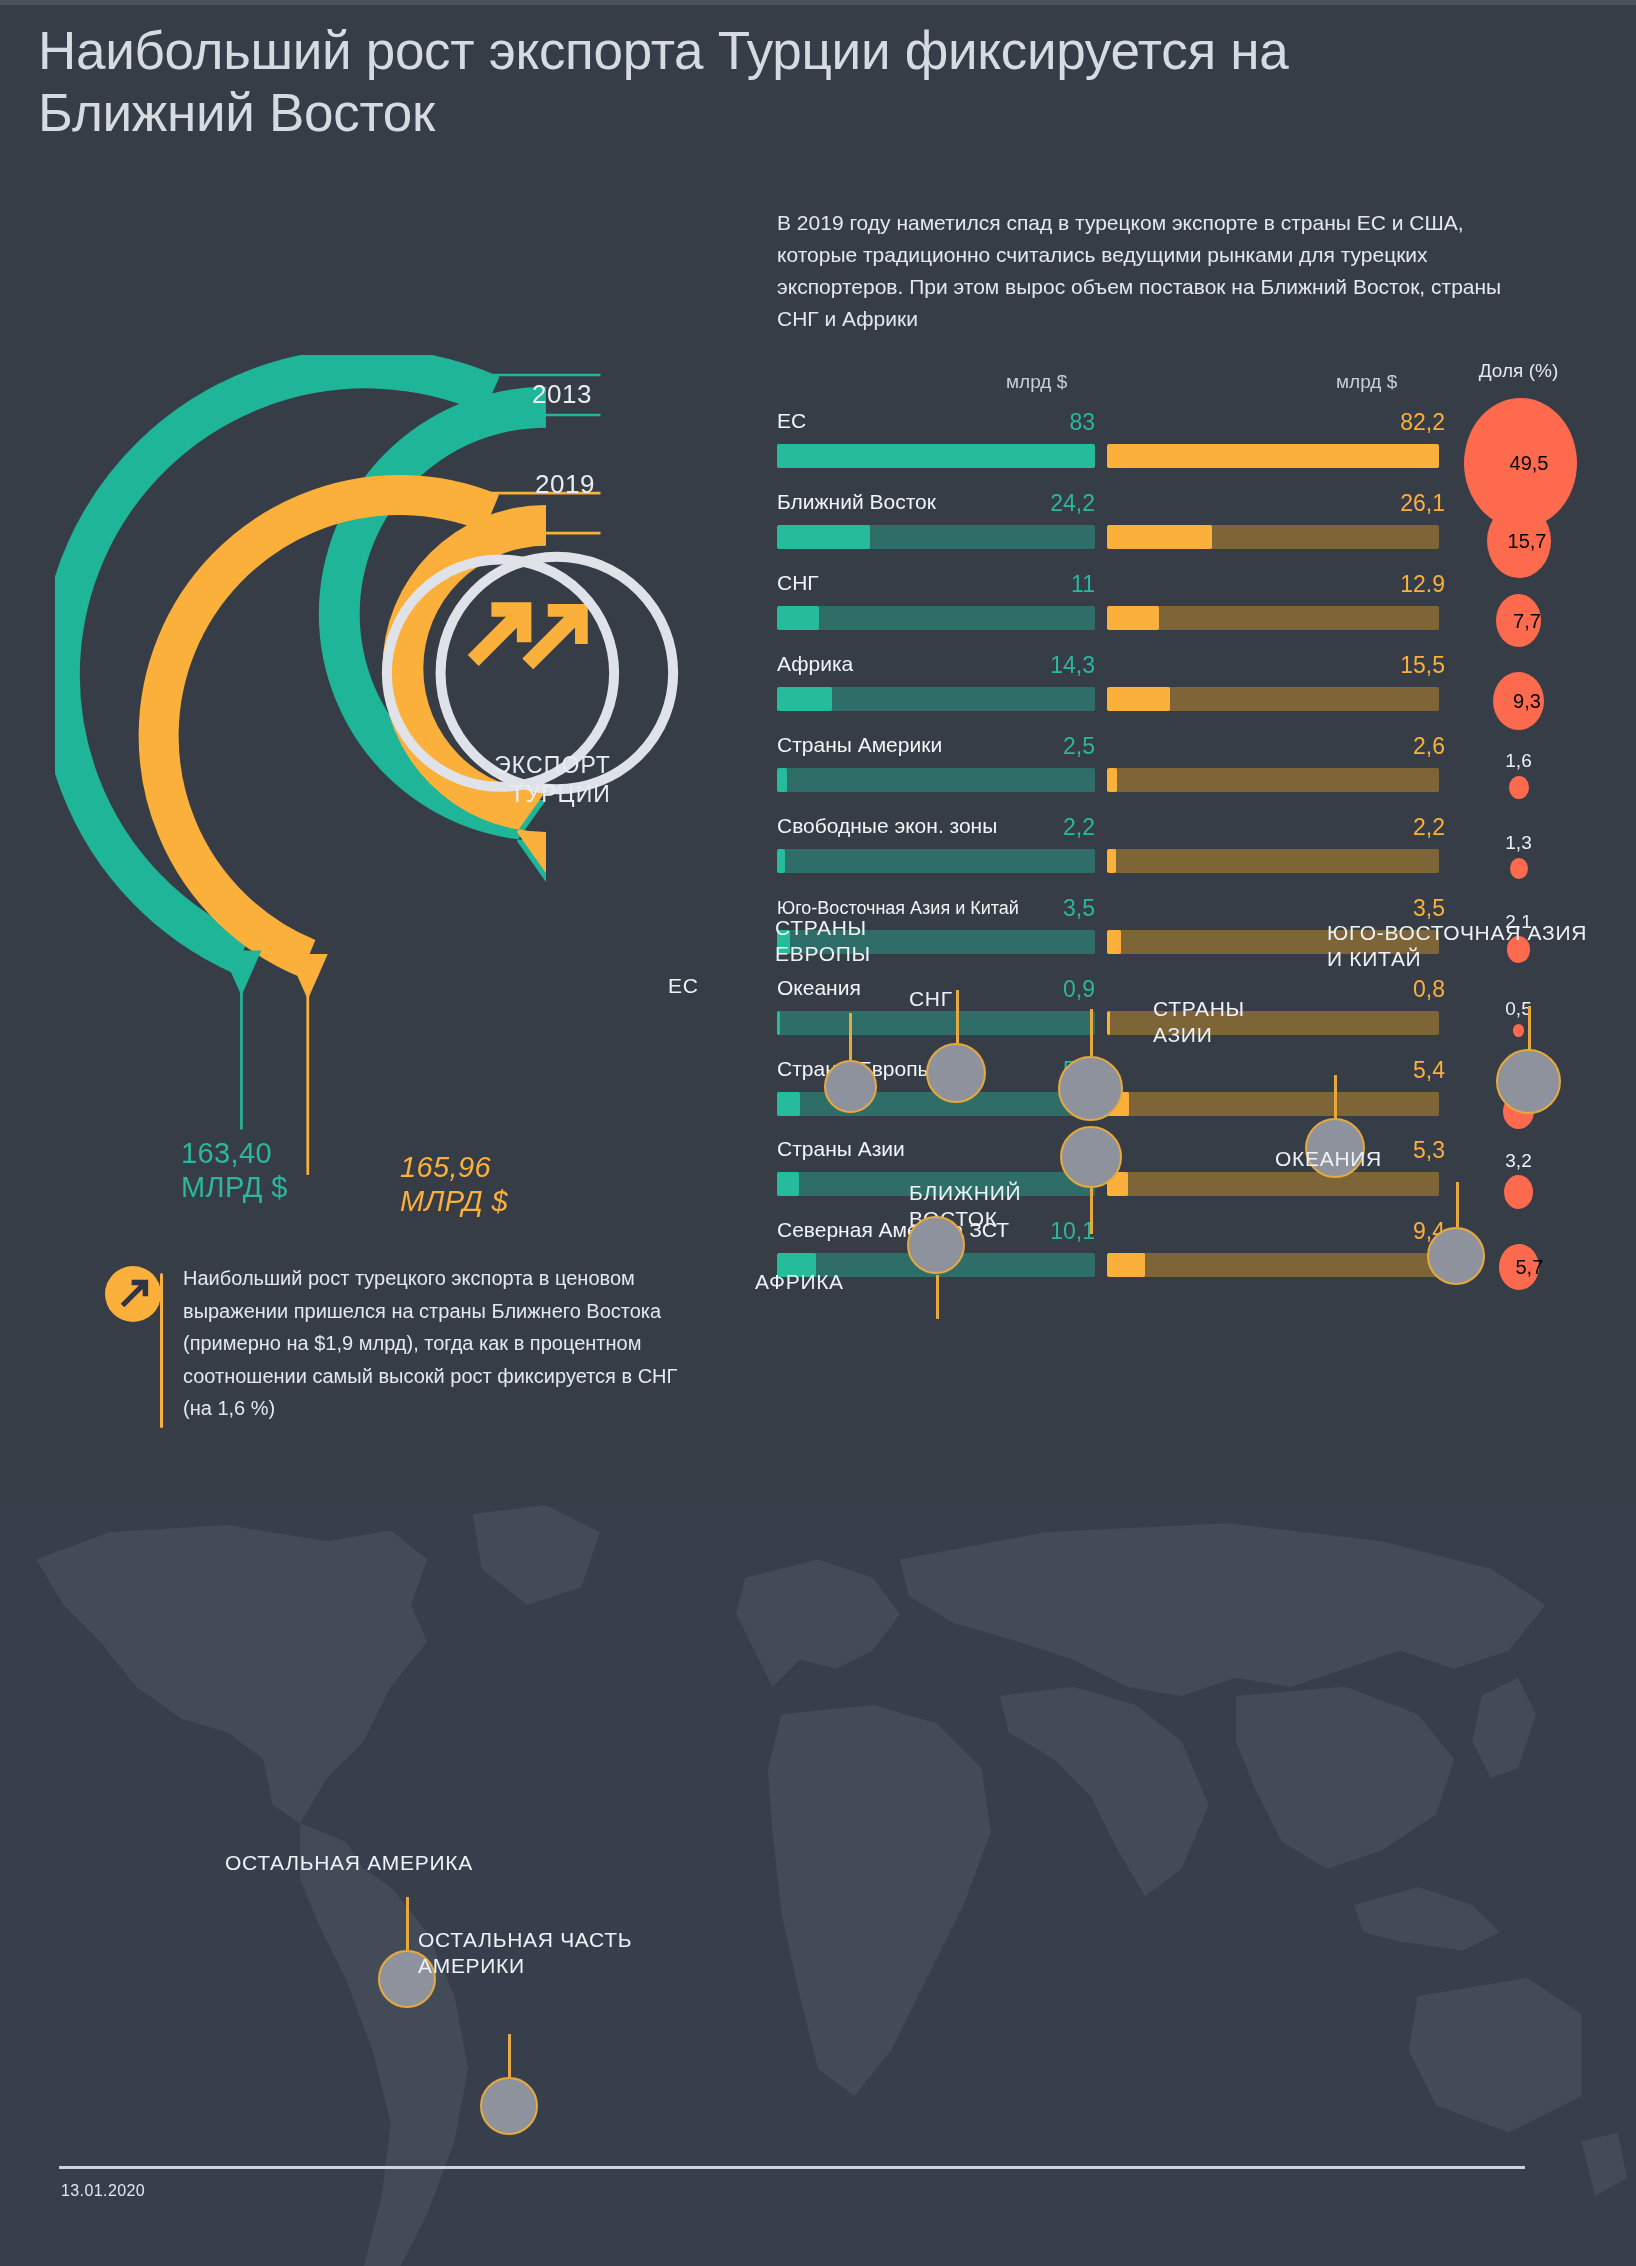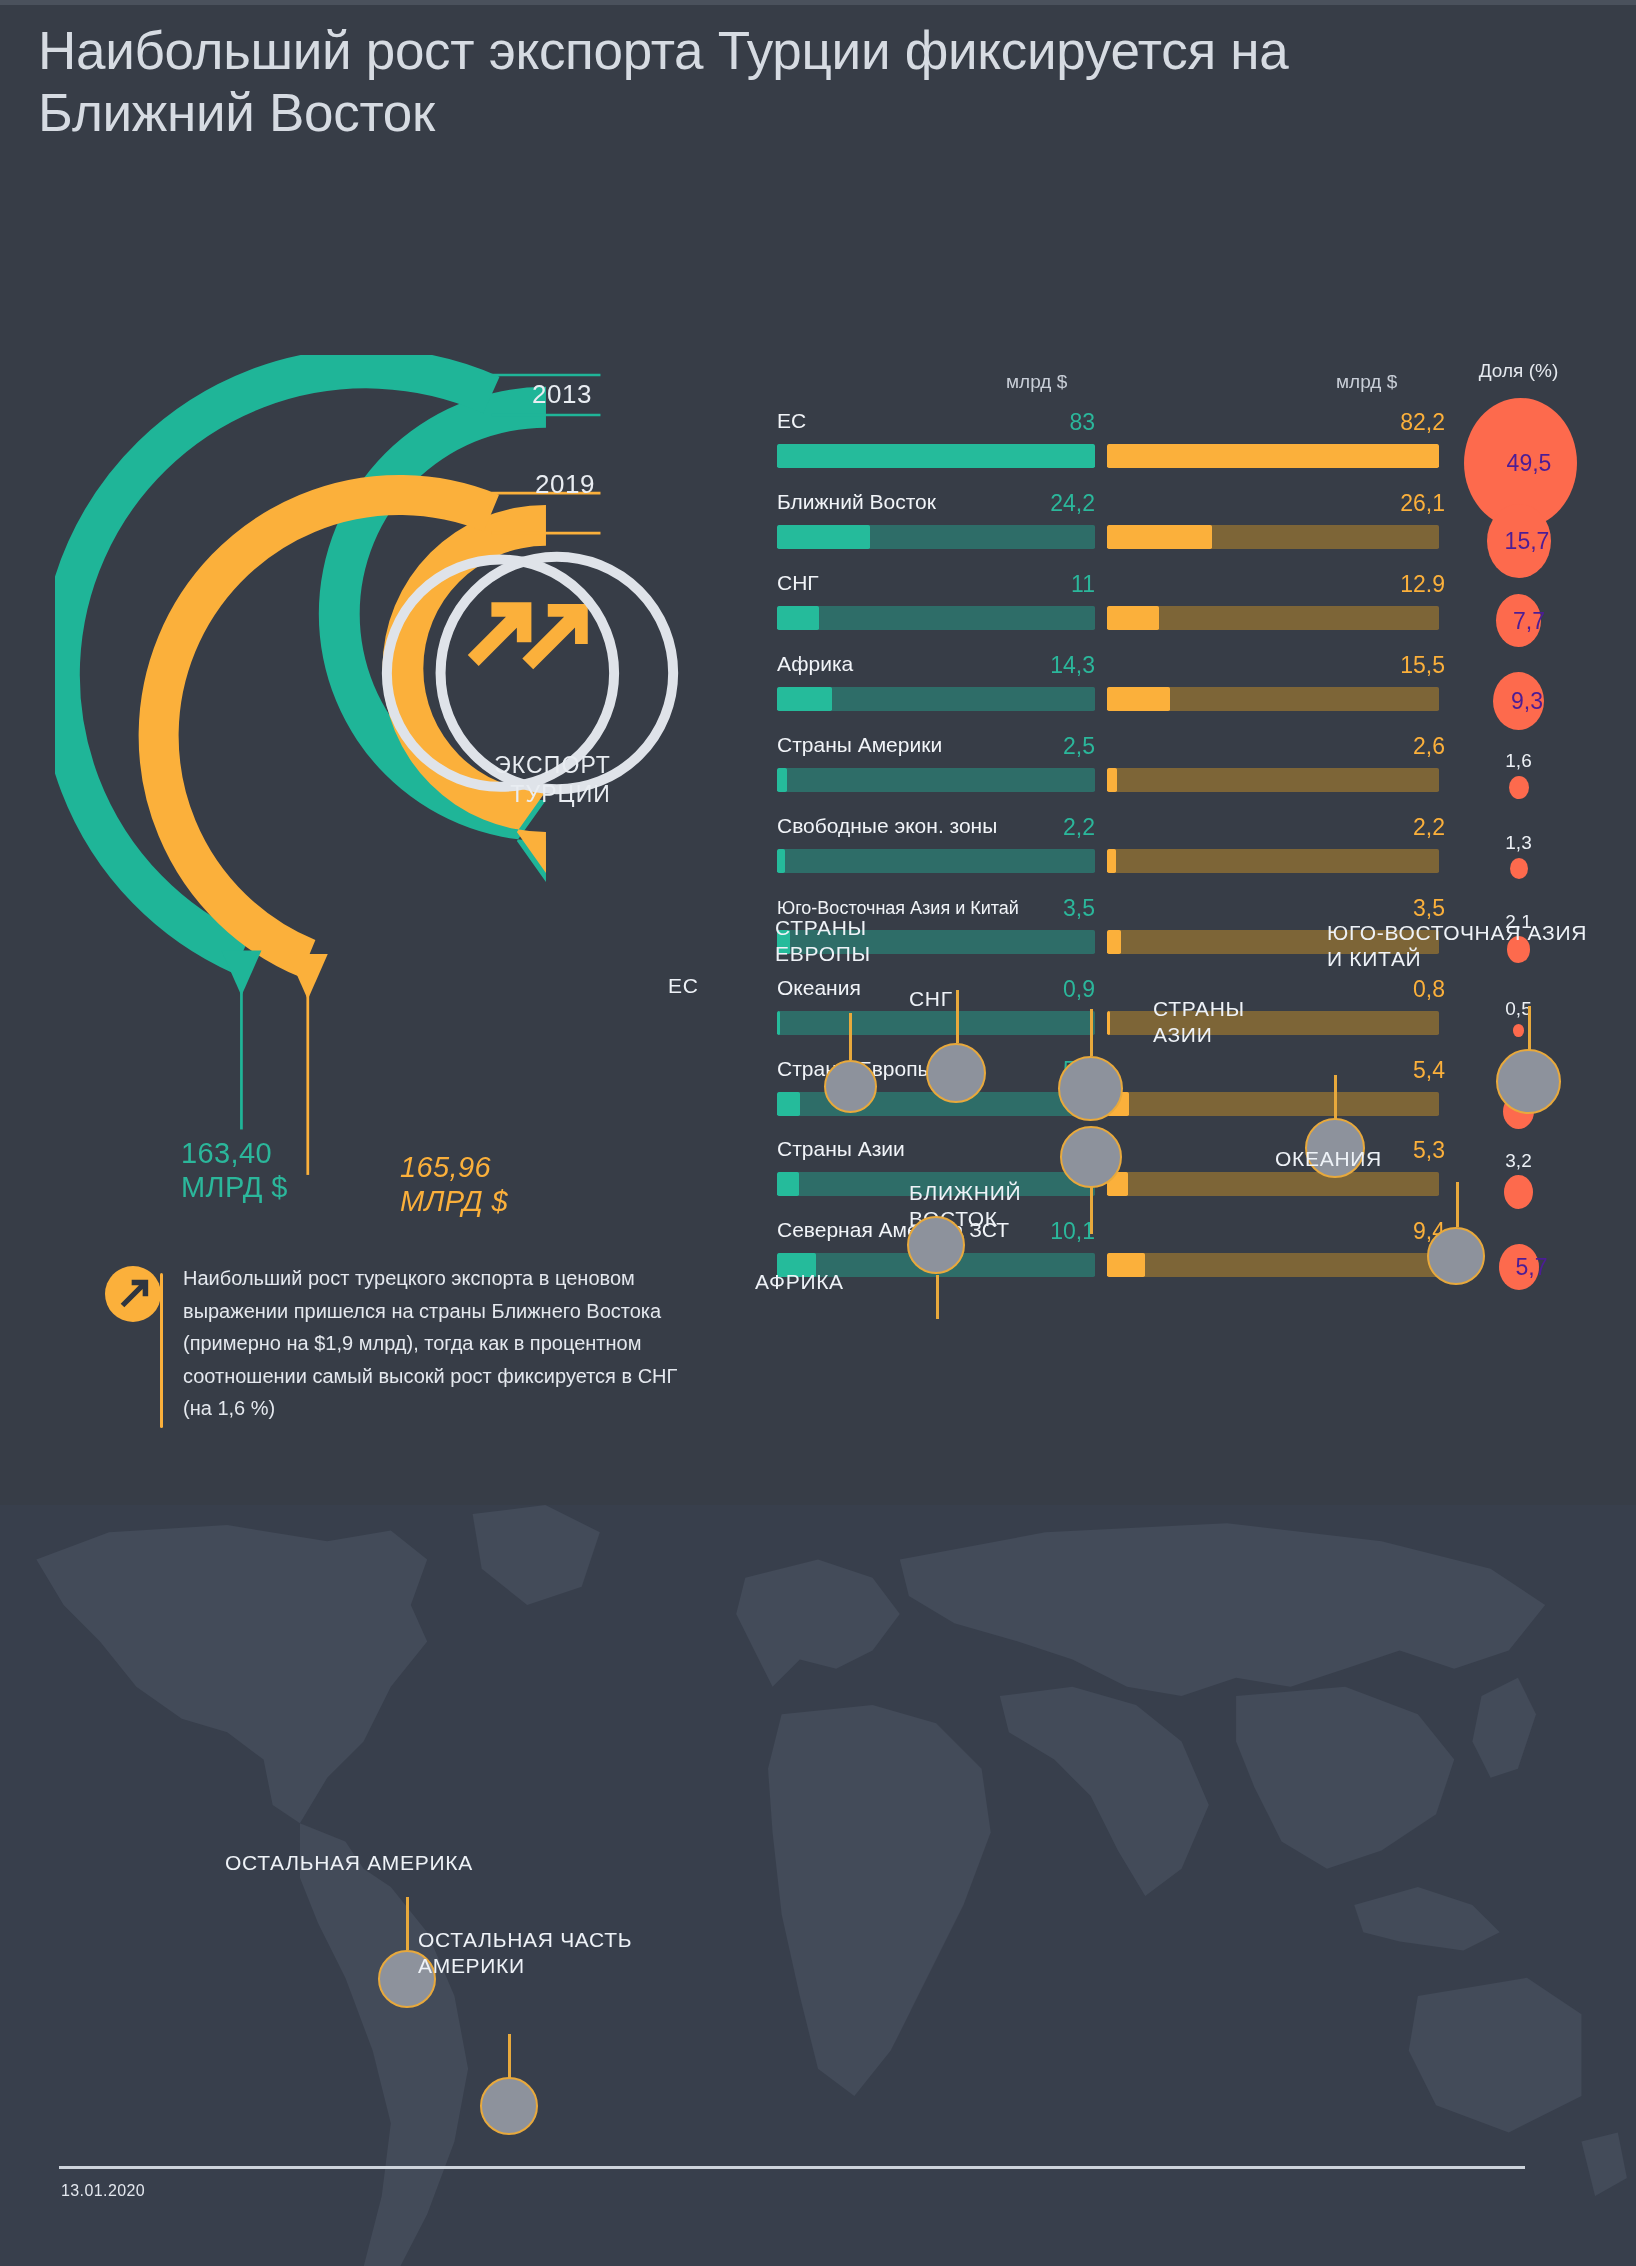--- a/index.html
+++ b/index.html
@@ -53,21 +53,21 @@
 
   .track{position:absolute;top:35px;height:23.6px;border-radius:1.8px;overflow:hidden;}
   .track.left{left:9px;width:318px;background:#2e6d68;}
   .track.right{left:339px;width:332px;background:#7d6537;}
   .fill{position:absolute;left:0;top:0;height:100%;border-radius:1.8px;}
   .fill.teal{background:#25bb9b;}
   .fill.orange{background:#fbb03b;}
 
   .bub{position:absolute;left:696px;width:109px;text-align:center;}
   .bub .circ{display:inline-block;border-radius:50%;background:#fd6a4d;position:relative;}
-  .bub .circ span{position:absolute;left:0;right:0;top:50%;transform:translateY(-50%);color:#4c1d95;font-size:23px;padding-left:17px;}
+  .bub .circ span{position:absolute;left:0;right:0;top:50%;transform:translateY(-50%);color:#000000;font-size:20px;padding-left:17px;}
   .bub .outside{display:block;color:#edf1f6;font-size:19px;margin-bottom:3.6px;}
 
   
   .map{position:absolute;left:0;top:1505px;width:1636px;height:762px;overflow:hidden;}
   .map .bg{position:absolute;left:0;top:0;width:1636px;height:762px;background:#3a4150;}
   .pin{position:absolute;}
   .pin .bubble{position:absolute;border-radius:50%;background:#8d929c;border:2.7px solid #e8a93c;box-sizing:border-box;}
   .pin .stem{position:absolute;width:2.7px;background:#e8a93c;}
   .pin .plabel{position:absolute;color:#eef2f7;font-size:21px;line-height:1.24;letter-spacing:0.7px;text-align:left;white-space:nowrap;}
 
@@ -81,20 +81,21 @@
 </style>
 </head>
 <body>
 
 <div id="page">
 
   <div class="topstrip"></div>
 
   <div class="title">Наибольший рост экспорта Турции фиксируется на Ближний Восток</div>
 
+  <div class="intro">В 2019 году наметился спад в турецком экспорте в страны ЕС и США, которые традиционно считались ведущими рынками для турецких экспортеров. При этом вырос объем поставок на Ближний Восток, страны СНГ и Африки</div>
 
   <div class="donutwrap">
     <svg width="673" height="636" viewBox="0 0 740 700">
 
       <path d="M 540 35 A 250 250 0 1 0 540 535 L 540 580 L 508 535 L 540 490 A 205 205 0 1 1 540 80 Z" fill="#1fb598"></path>
 
       <path d="M 130 285 A 250 250 0 0 0 245 497 L 245 700 L 200 700 A 205 205 0 0 1 85 285 Z" fill="#1fb598" opacity="0"></path>
 
       <path d="M 540 165 A 180 180 0 1 0 540 525 L 540 570 L 508 525 L 540 480 A 135 135 0 1 1 540 210 Z" fill="#fbb03b"></path>
 

